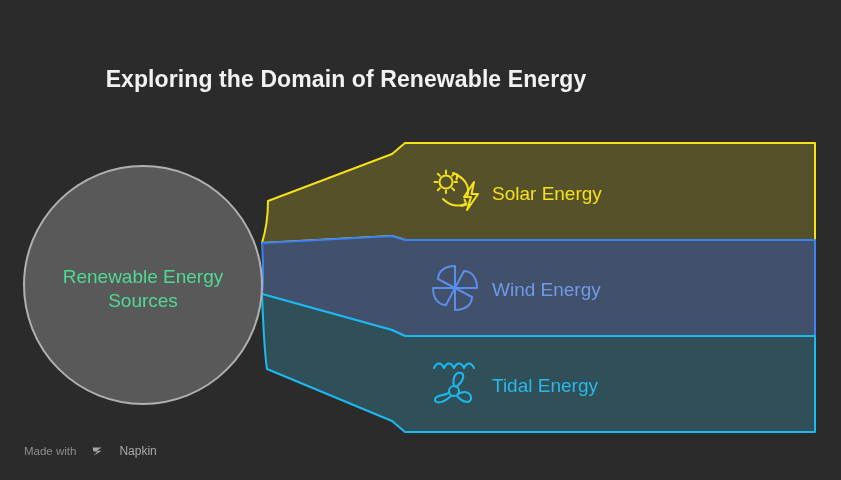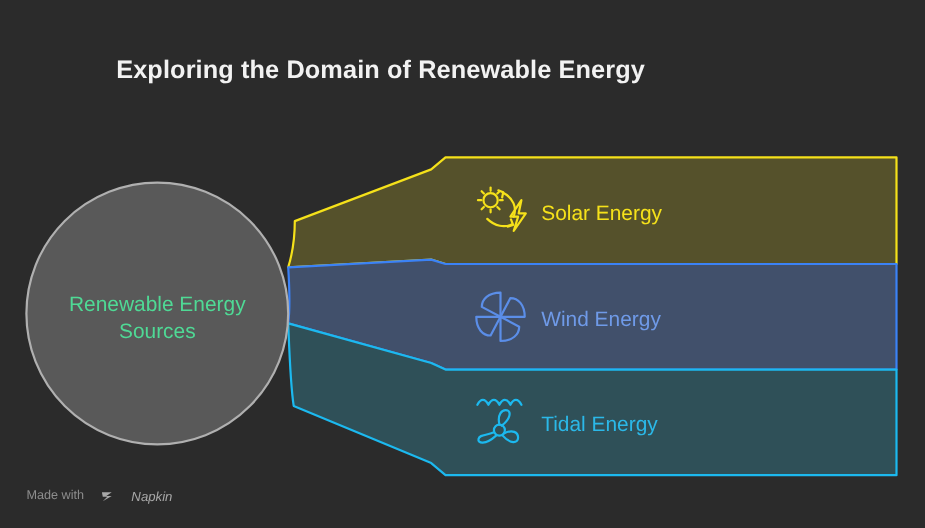--- a/index.html
+++ b/index.html
@@ -16,21 +16,21 @@
   }
   #stage {
     position: absolute;
     left: 0; top: 0;
     width: 841px;
     height: 480px;
   }
   .page-title {
     position: absolute;
     left: 0;
-    top: 50px;
+    top: 66px;
     width: 692px;
     text-align: center;
     color: #f2f2f2;
     font-size: 23px;
     font-weight: bold;
     letter-spacing: 0.1px;
   }
   svg.diagram {
     position: absolute;
     left: 0; top: 0;
@@ -52,21 +52,20 @@
     top: 444px;
     display: flex;
     align-items: center;
     gap: 15px;
     color: #8d8d8d;
     font-size: 11.5px;
   }
   .footer .brand {
     color: #a8a8a8;
     font-size: 12px;
-    font-style: italic;
   }
   .napkin-mark {
     display: inline-block;
     width: 13px;
     height: 13px;
   }
 </style>
 </head>
 <body>
 

